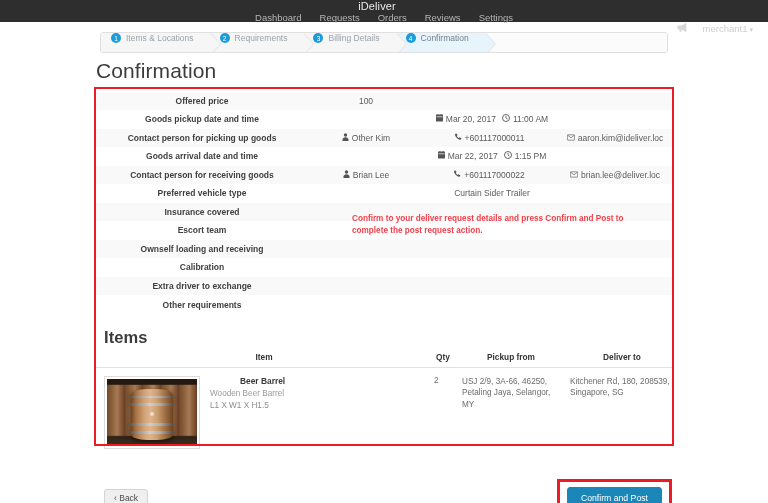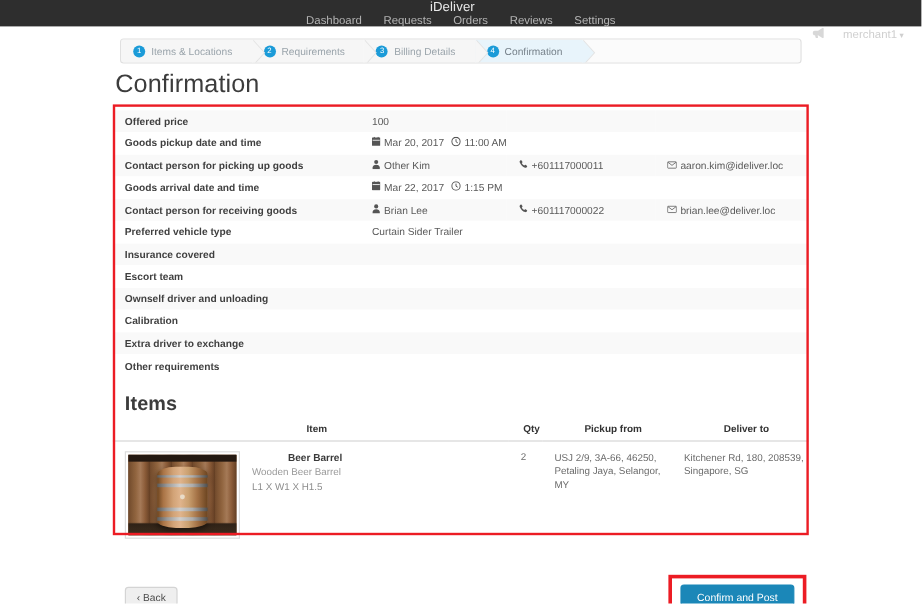--- a/index.html
+++ b/index.html
@@ -61,21 +61,21 @@
     border: 1px solid #e0e0e0;
     border-radius: 3px;
     background: #fbfbfb;
     display: flex;
     align-items: stretch;
     overflow: hidden;
   }
   .step {
     position: relative;
     display: flex;
-    align-items: center;
+    align-items: flex-start;
     padding: 0 16px 0 10px;
     font-size: 8.5px;
     color: #9aa4ab;
     background: #f6f6f6;
     white-space: nowrap;
     cursor: pointer;
   }
   .step.active { background: #e8f4fb; color: #76818a; }
   .step::after {
     content: "";
@@ -135,20 +135,21 @@
     pointer-events: none;
     z-index: 20;
   }
   #redbox-main { left: 0px; top: 28px; width: 580px; height: 359px; }
 
   
   .detail-table {
     width: 100%;
     border-collapse: collapse;
     table-layout: fixed;
+    text-align: center;
   }
   .detail-table tr { height: 18.5px; }
   .detail-table tr.odd td { background: #f9f9f9; }
   .detail-table tr.even td { background: #ffffff; }
   .detail-table td {
     font-size: 8.5px;
     color: #555;
     padding: 0 0 0 10px;
     vertical-align: middle;
     border-top: 1px solid transparent;
@@ -346,20 +347,21 @@
   </div>
 </div>
 
 <div class="page">
   <div class="container">
 
     <h1 class="page-title">Confirmation</h1>
 
     <div class="redbox" id="redbox-main"></div>
 
+    <div class="red-note">Confirm to your deliver request details and press Confirm and Post to complete the post request action.</div>
 
     <table class="detail-table">
       <tbody>
         <tr class="odd">
           <td class="lbl">Offered price</td>
           <td class="v1"><span class="valtext">100</span></td>
           <td class="v2"></td>
           <td class="v3"></td>
         </tr>
         <tr class="even">
@@ -456,21 +458,21 @@
         </tr>
         <tr class="odd">
           <td class="lbl">Insurance covered</td>
           <td class="v1" colspan="3"></td>
         </tr>
         <tr class="even">
           <td class="lbl">Escort team</td>
           <td class="v1" colspan="3"></td>
         </tr>
         <tr class="odd">
-          <td class="lbl">Ownself driver and unloading</td>
+          <td class="lbl">Ownself loading and receiving</td>
           <td class="v1" colspan="3"></td>
         </tr>
         <tr class="even">
           <td class="lbl">Calibration</td>
           <td class="v1" colspan="3"></td>
         </tr>
         <tr class="odd">
           <td class="lbl">Extra driver to exchange</td>
           <td class="v1" colspan="3"></td>
         </tr>

